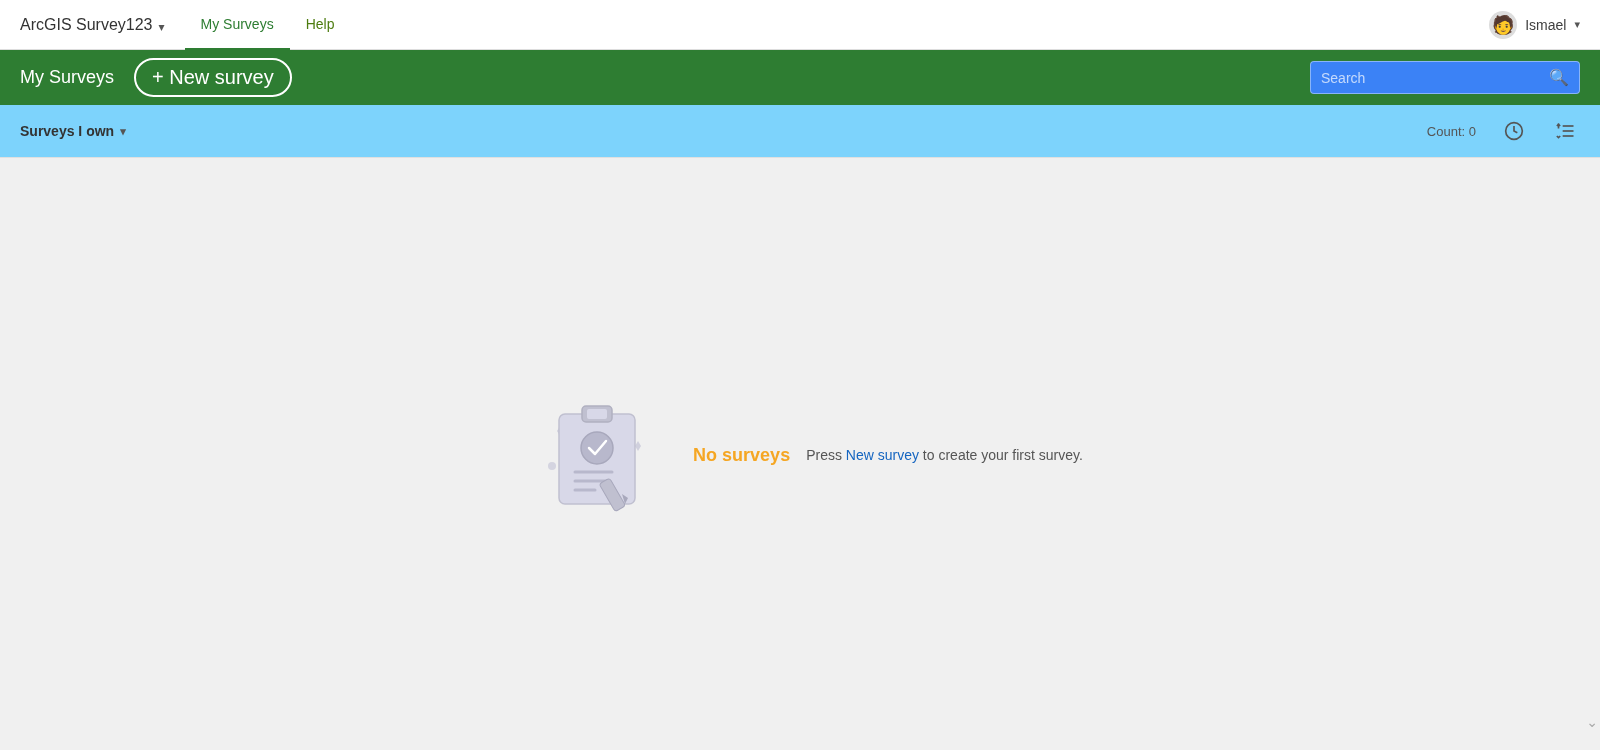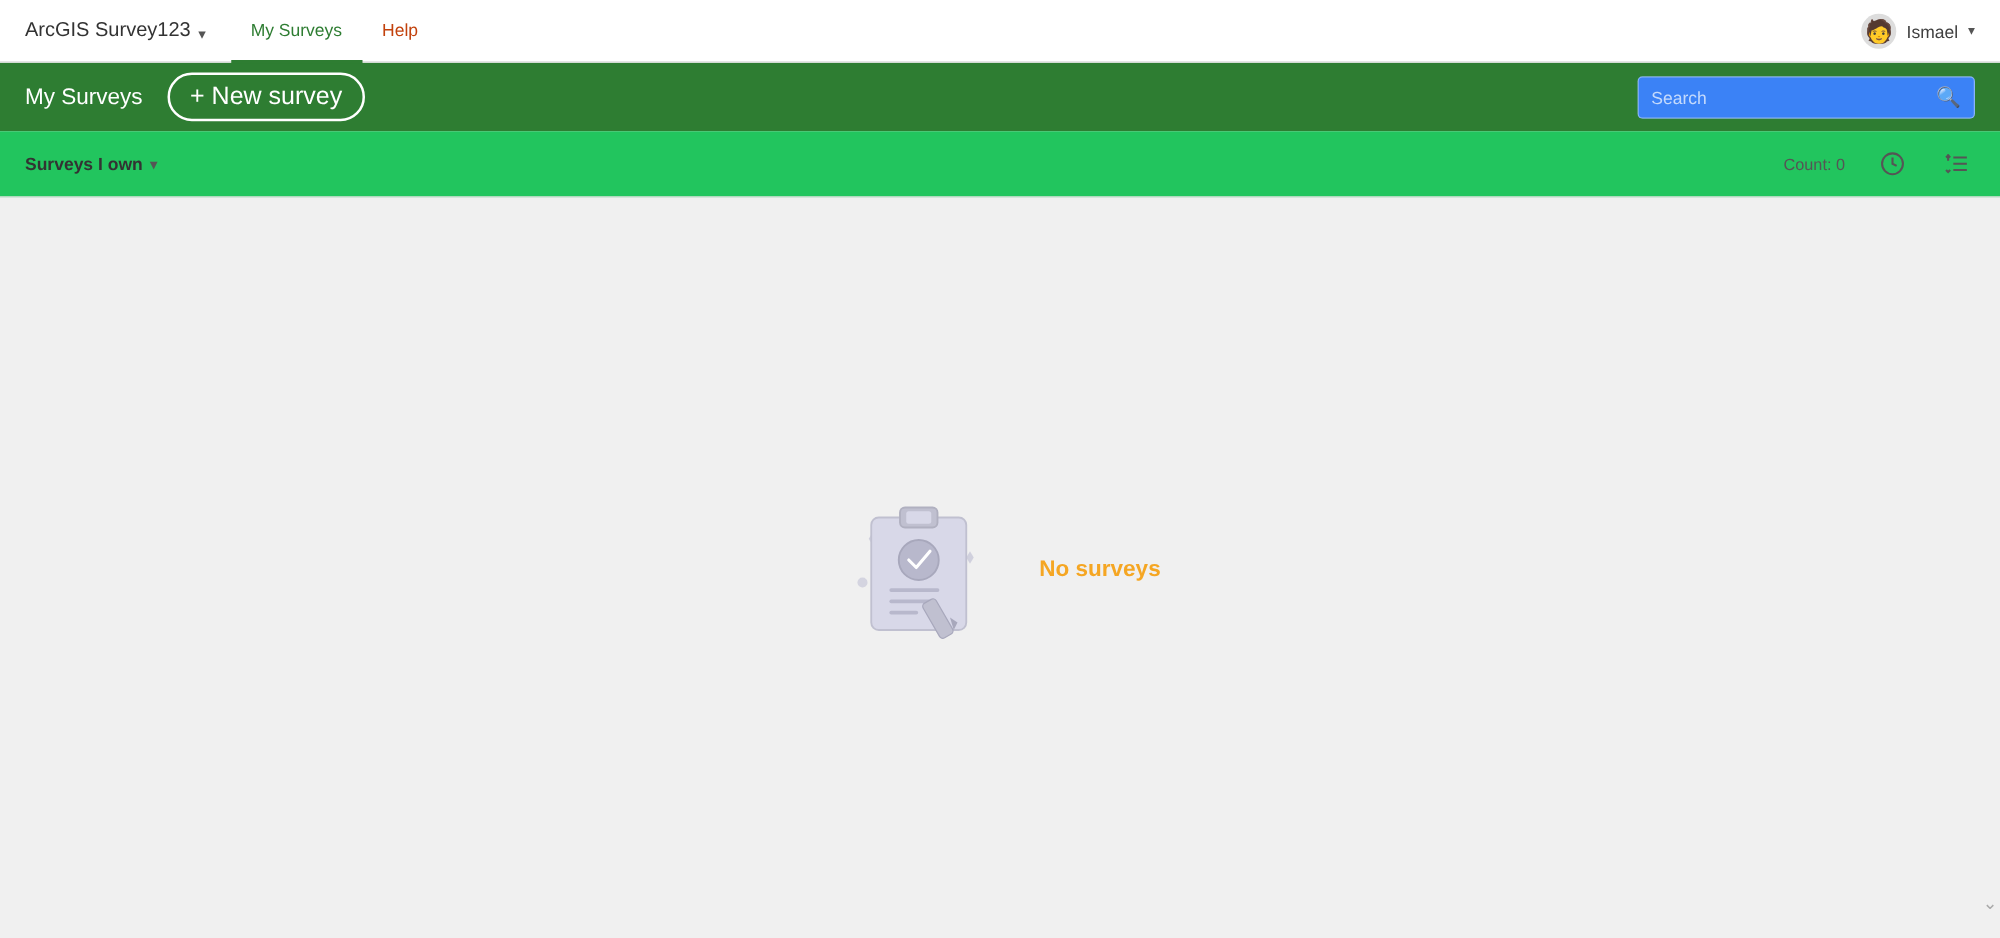--- a/index.html
+++ b/index.html
@@ -32,21 +32,21 @@
       align-items: center;
       margin-left: 20px;
       gap: 0;
     }
     .nav-link {
       padding: 0 16px;
       height: 50px;
       display: flex;
       align-items: center;
       font-size: 14px;
-      color: #c2410c;
+      color: #4d7c0f;
       cursor: pointer;
       text-decoration: none;
       border-bottom: 3px solid transparent;
       position: relative;
       top: 1px;
     }
     .nav-link.active {
       color: #2e7d32;
       border-bottom: 3px solid #2e7d32;
       font-weight: 500;
@@ -133,21 +133,21 @@
     .search-icon {
       color: rgba(255,255,255,0.8);
       font-size: 16px;
     }
 
     
     .toolbar {
       display: flex;
       align-items: center;
       padding: 12px 20px;
-      background: #22c55e;
+      background: #7dd3fc;
       border-bottom: 1px solid #e0e0e0;
     }
     .surveys-filter {
       display: flex;
       align-items: center;
       gap: 6px;
       font-size: 14px;
       color: #333;
       font-weight: 600;
       cursor: pointer;
@@ -307,17 +307,20 @@
         <line x1="58" y1="114" x2="78" y2="114" stroke="#b8b8cc" stroke-width="3" stroke-linecap="round"></line>
 
         <rect x="88" y="100" width="12" height="32" rx="3" transform="rotate(-30 100 115)" fill="#c0c0d0" stroke="#a8a8bc" stroke-width="1"></rect>
         <polygon points="105,118 111,122 108,128" fill="#a8a8bc"></polygon>
       </svg>
     </div>
 
     <span class="no-surveys-text">No surveys</span>
 
     <div class="empty-description">
+      <div>
+        <span>Press </span><a href="#">New survey</a><span> to create your first survey.</span>
+      </div>
     </div>
   </div>
 </div>
 
 <div class="scroll-hint">⌄</div>
 
 </body></html>

